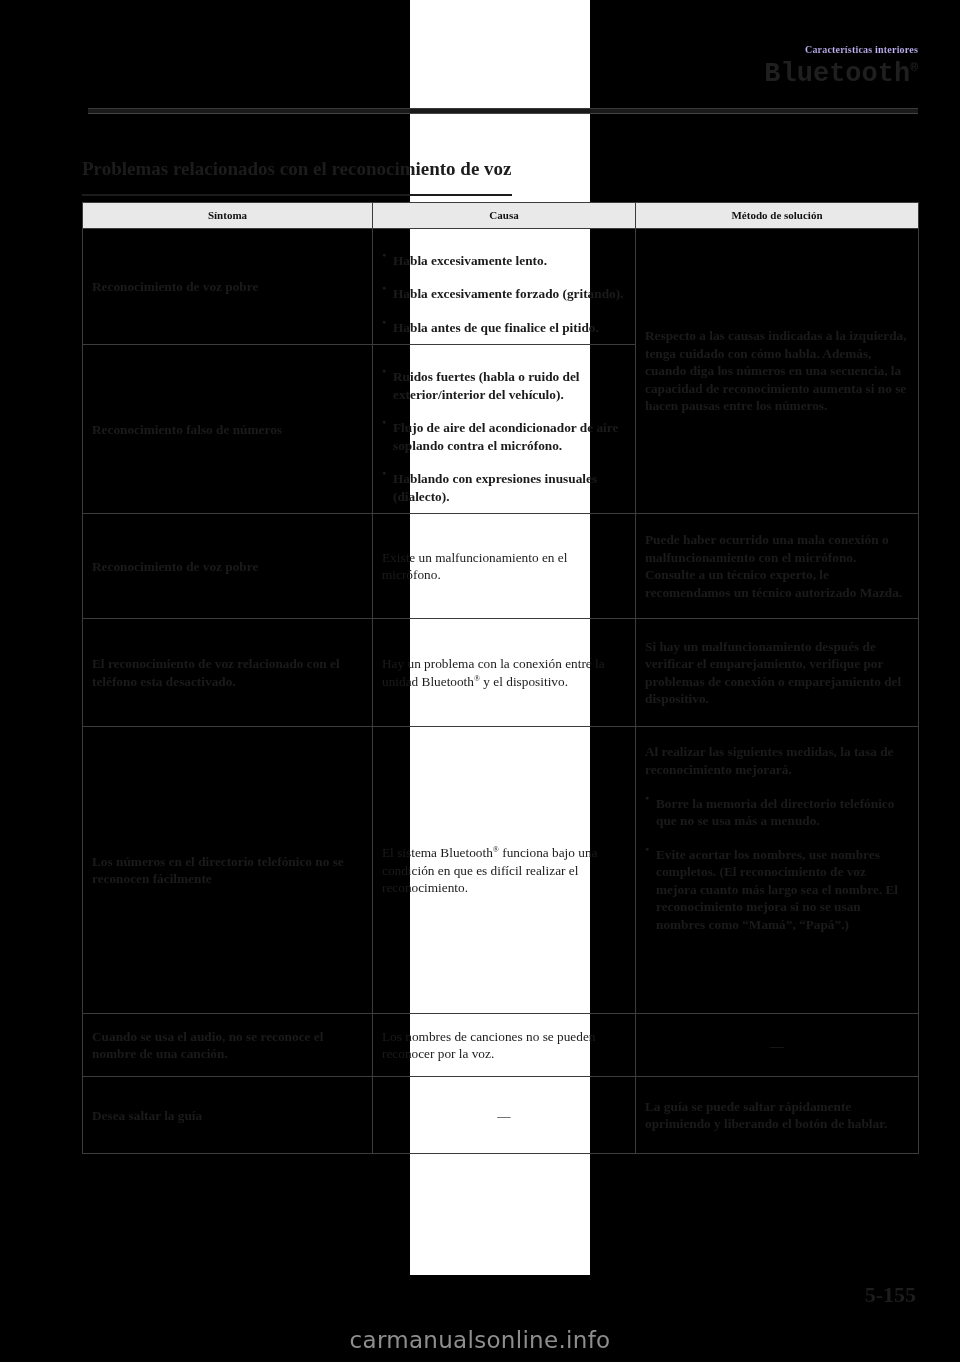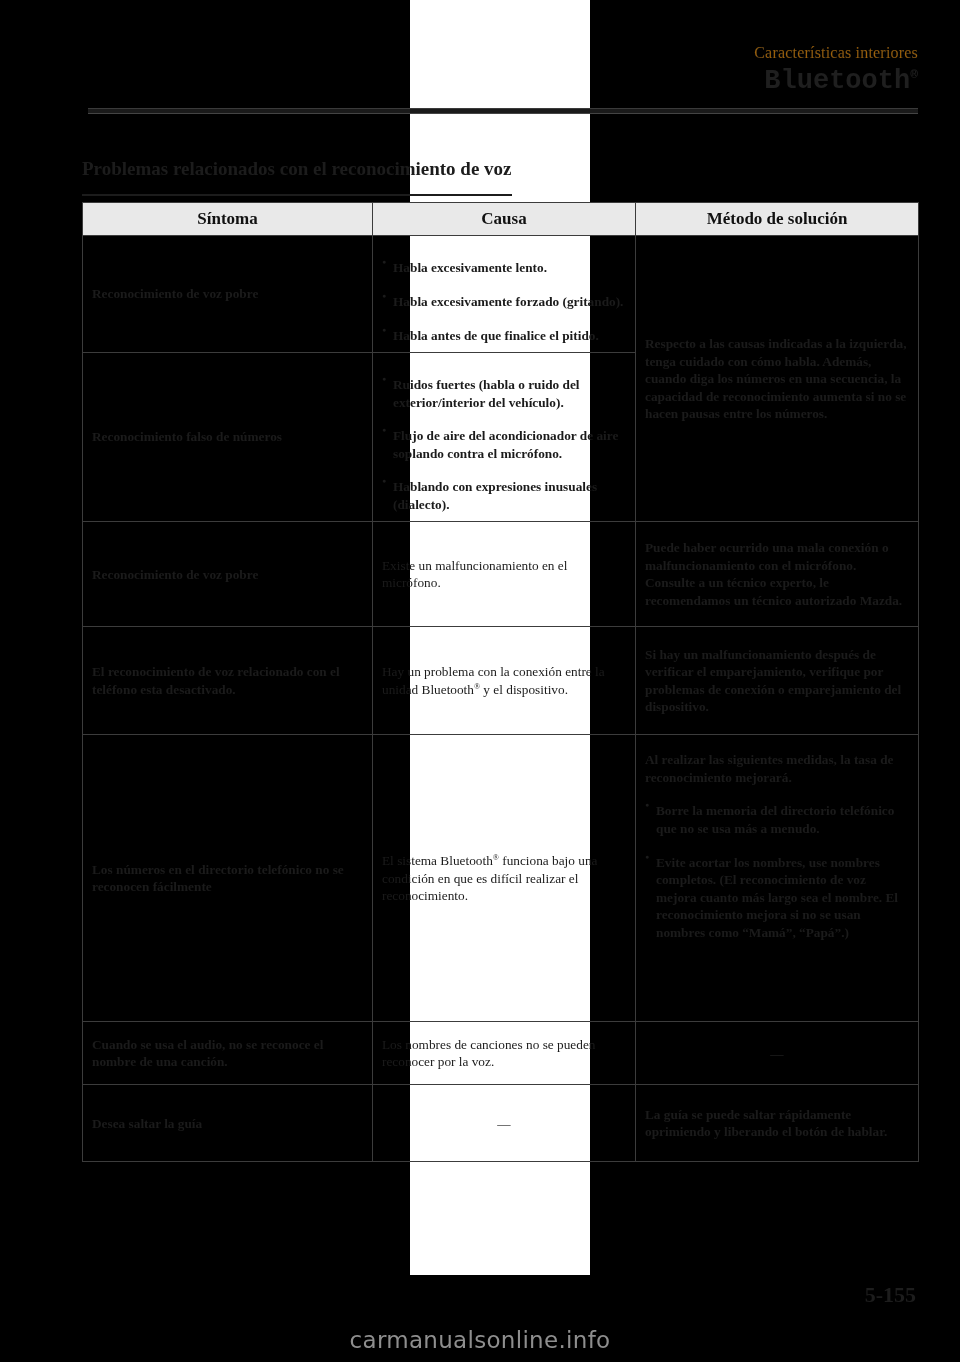--- a/index.html
+++ b/index.html
@@ -20,22 +20,22 @@
     pointer-events:none;
   }
   
 
   .hdr{
     position:absolute;right:42px;top:44px;
     text-align:right;
     z-index:3;
   }
   .hdr .chapter{
-    font-size:16px;font-weight:normal;letter-spacing:.2px;
-    color:#a16207;
+    font-size:10px;font-weight:bold;letter-spacing:.2px;
+    color:#c4b5fd;
     -webkit-text-stroke:0.2px #2b2b2b;
   }
   .hdr .title{
     font-size:27px;font-weight:bold;margin-top:4px;
     color:#1f1f1f;
     font-family:Liberation Mono, monospace;
   }
   .hdr .title sup{font-size:13px;vertical-align:super;}
 
   .rule{
@@ -64,21 +64,21 @@
     border:1px solid #3c3c3c;
     vertical-align:middle;
     padding:7px 9px;
     color:#1b1b1b;
     font-size:13.3px;
     line-height:1.32;
   }
   table.tbl th{
     background:#e9e9e9;
     text-align:center;
-    font-size:17px;
+    font-size:11px;
     font-weight:bold;
     color:#111;
     padding:5px 4px;
   }
   col.c1{width:290px;}
   col.c2{width:263px;}
   col.c3{width:283px;}
 
   td.sym{font-weight:bold;}
   td.cause,td.sol{}

